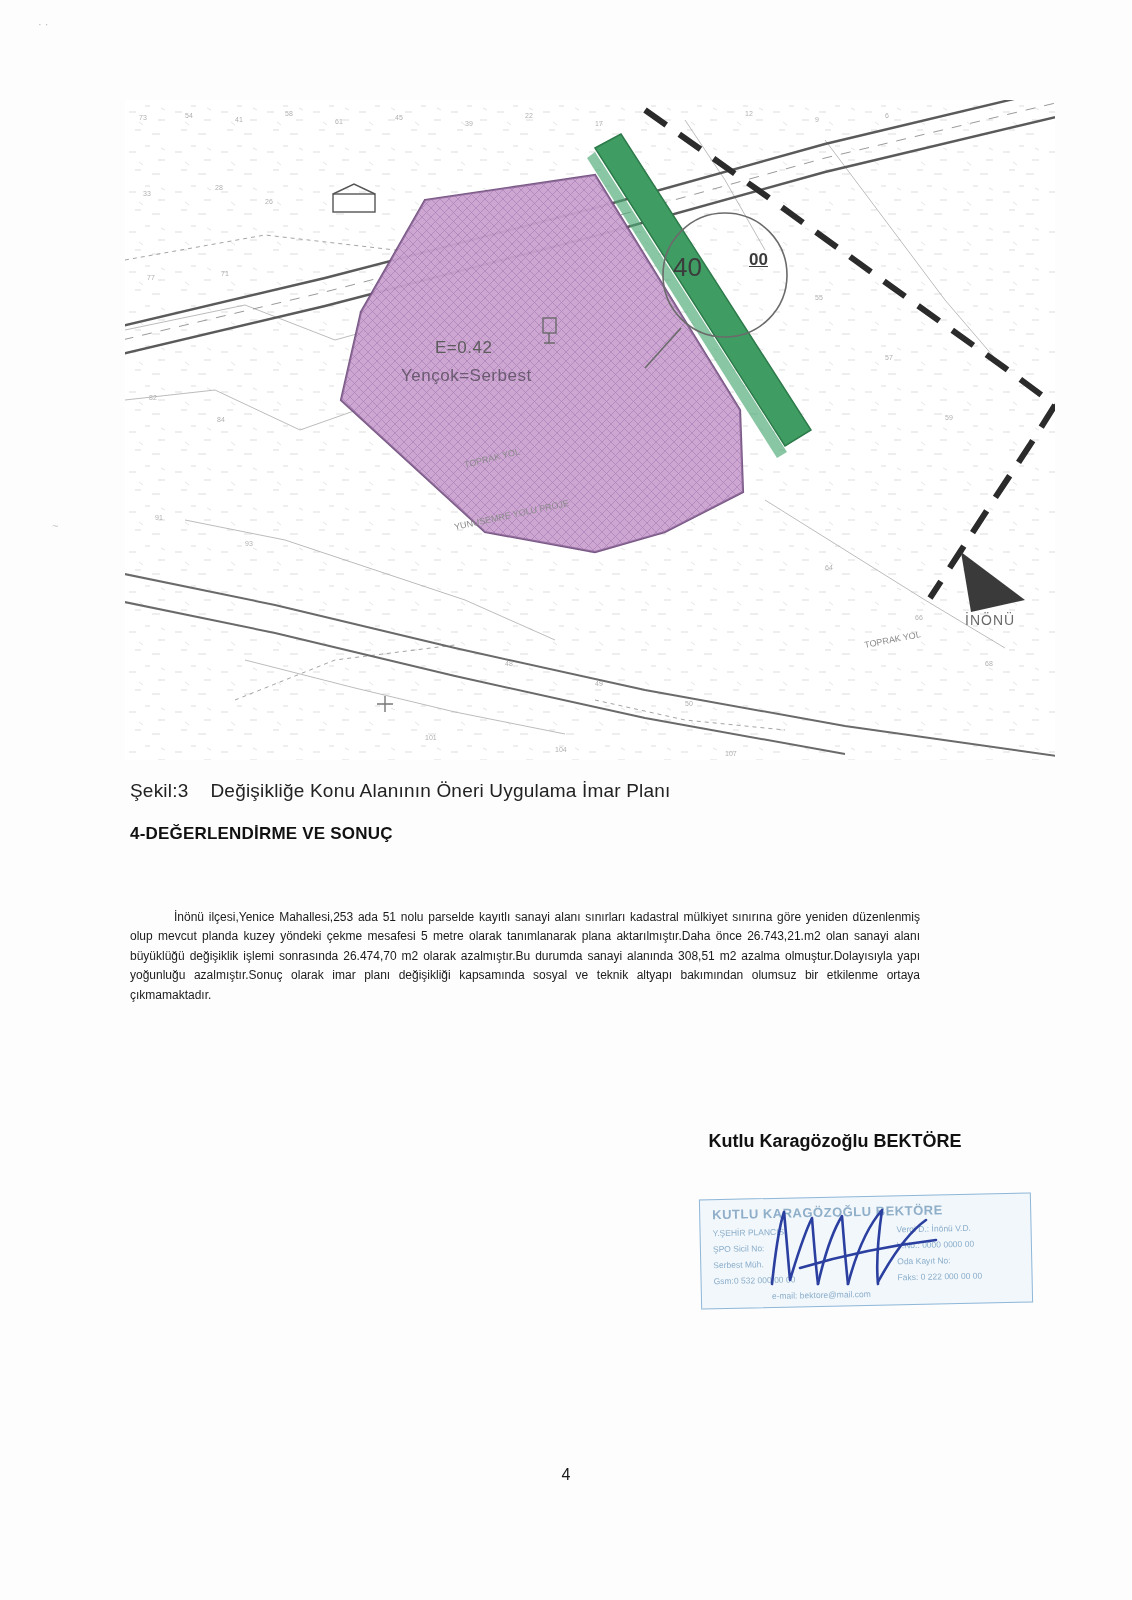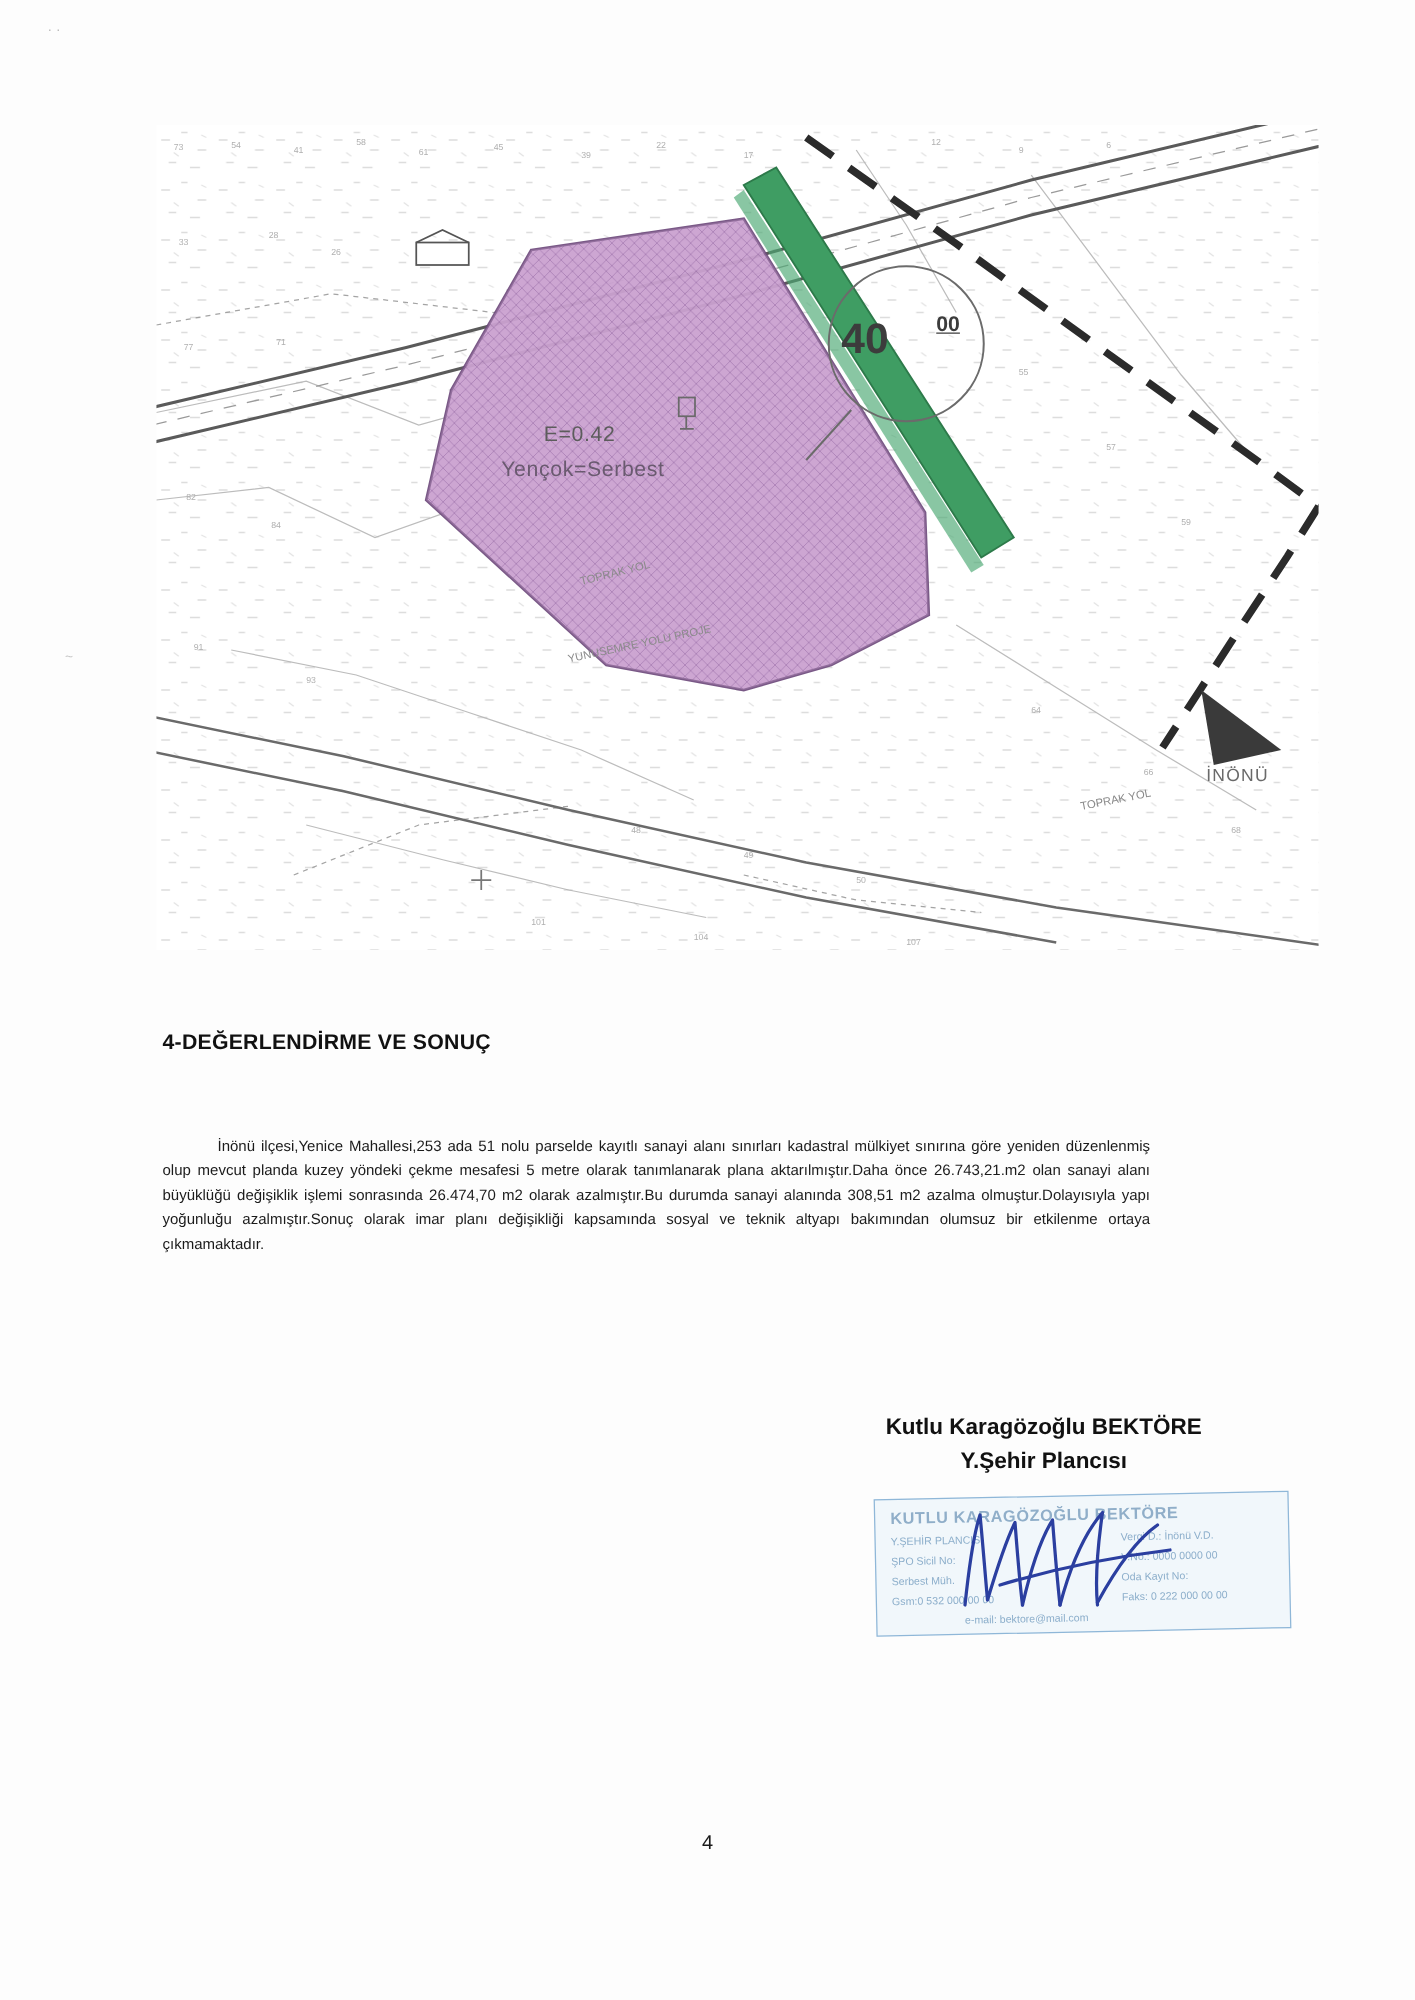--- a/index.html
+++ b/index.html
@@ -276,34 +276,36 @@
 
         <text x="340" y="368" fill="#8a8a8a" font-family="Liberation Sans, sans-serif" font-size="9" transform="rotate(-14 340 368)">TOPRAK YOL</text>
         <text x="330" y="430" fill="#8a8a8a" font-family="Liberation Sans, sans-serif" font-size="9" transform="rotate(-12 330 430)">YUNUSEMRE YOLU PROJE</text>
         <text x="740" y="548" fill="#8a8a8a" font-family="Liberation Sans, sans-serif" font-size="9" transform="rotate(-11 740 548)">TOPRAK YOL</text>
       </g>
     </svg>
 
     <div style="position:absolute; left:310px; top:238px; font-size:17px; color:#5c5c5c; letter-spacing:0.5px;">E=0.42</div>
     <div style="position:absolute; left:276px; top:266px; font-size:17px; color:#6a5a70; letter-spacing:0.5px;">Yençok=Serbest</div>
 
-    <div style="position:absolute; left:548px; top:152px; font-size:34px; font-weight:bold; color:#3c3c3c;text-align:center;">40</div>
+    <div style="position:absolute; left:548px; top:152px; font-size:26px; font-weight:normal; color:#3c3c3c;text-align:center;">40</div>
     <div style="position:absolute; left:600px; top:150px; font-size:17px; font-weight:bold; color:#3c3c3c; text-decoration:underline;margin-left:24px;">00</div>
 
     <div style="position:absolute; left:840px; top:512px; font-size:14px; color:#6a6a6a; letter-spacing:1px;">İNÖNÜ</div>
   </div>
 
+  <div class="figure-caption">
+    <span class="cap-no">Şekil:3</span><span>Değişikliğe Konu Alanının Öneri Uygulama İmar Planı</span>
+  </div>
 
   <div class="section-title">4-DEĞERLENDİRME VE SONUÇ</div>
 
   <div class="body-text"><span class="indent"></span><span>İnönü ilçesi,Yenice Mahallesi,253 ada 51 nolu parselde kayıtlı sanayi alanı sınırları kadastral mülkiyet sınırına göre yeniden düzenlenmiş olup mevcut planda kuzey yöndeki çekme mesafesi 5 metre olarak tanımlanarak plana aktarılmıştır.Daha önce 26.743,21.m2 olan sanayi alanı büyüklüğü değişiklik işlemi sonrasında 26.474,70 m2 olarak azalmıştır.Bu durumda sanayi alanında 308,51 m2 azalma olmuştur.Dolayısıyla yapı yoğunluğu azalmıştır.Sonuç olarak   imar planı değişikliği kapsamında sosyal ve teknik altyapı bakımından olumsuz bir etkilenme ortaya çıkmamaktadır.</span></div>
 
   <div class="signature">
     <div>Kutlu Karagözoğlu BEKTÖRE</div>
-    <div>Y.Şehir Plancısı</div>
   </div>
 
   <div class="stamp">
     <div class="stamp-title">KUTLU KARAGÖZOĞLU BEKTÖRE</div>
     <div class="stamp-line sl1">Y.ŞEHİR PLANCISI</div>
     <div class="stamp-line sl2">ŞPO Sicil No:</div>
     <div class="stamp-line sl3">Serbest Müh.</div>
     <div class="stamp-line sl4">Gsm:0 532 000 00 00</div>
     <div class="stamp-line sr1">Vergi D.: İnönü V.D.</div>
     <div class="stamp-line sr2">V.No.: 0000 0000 00</div>

